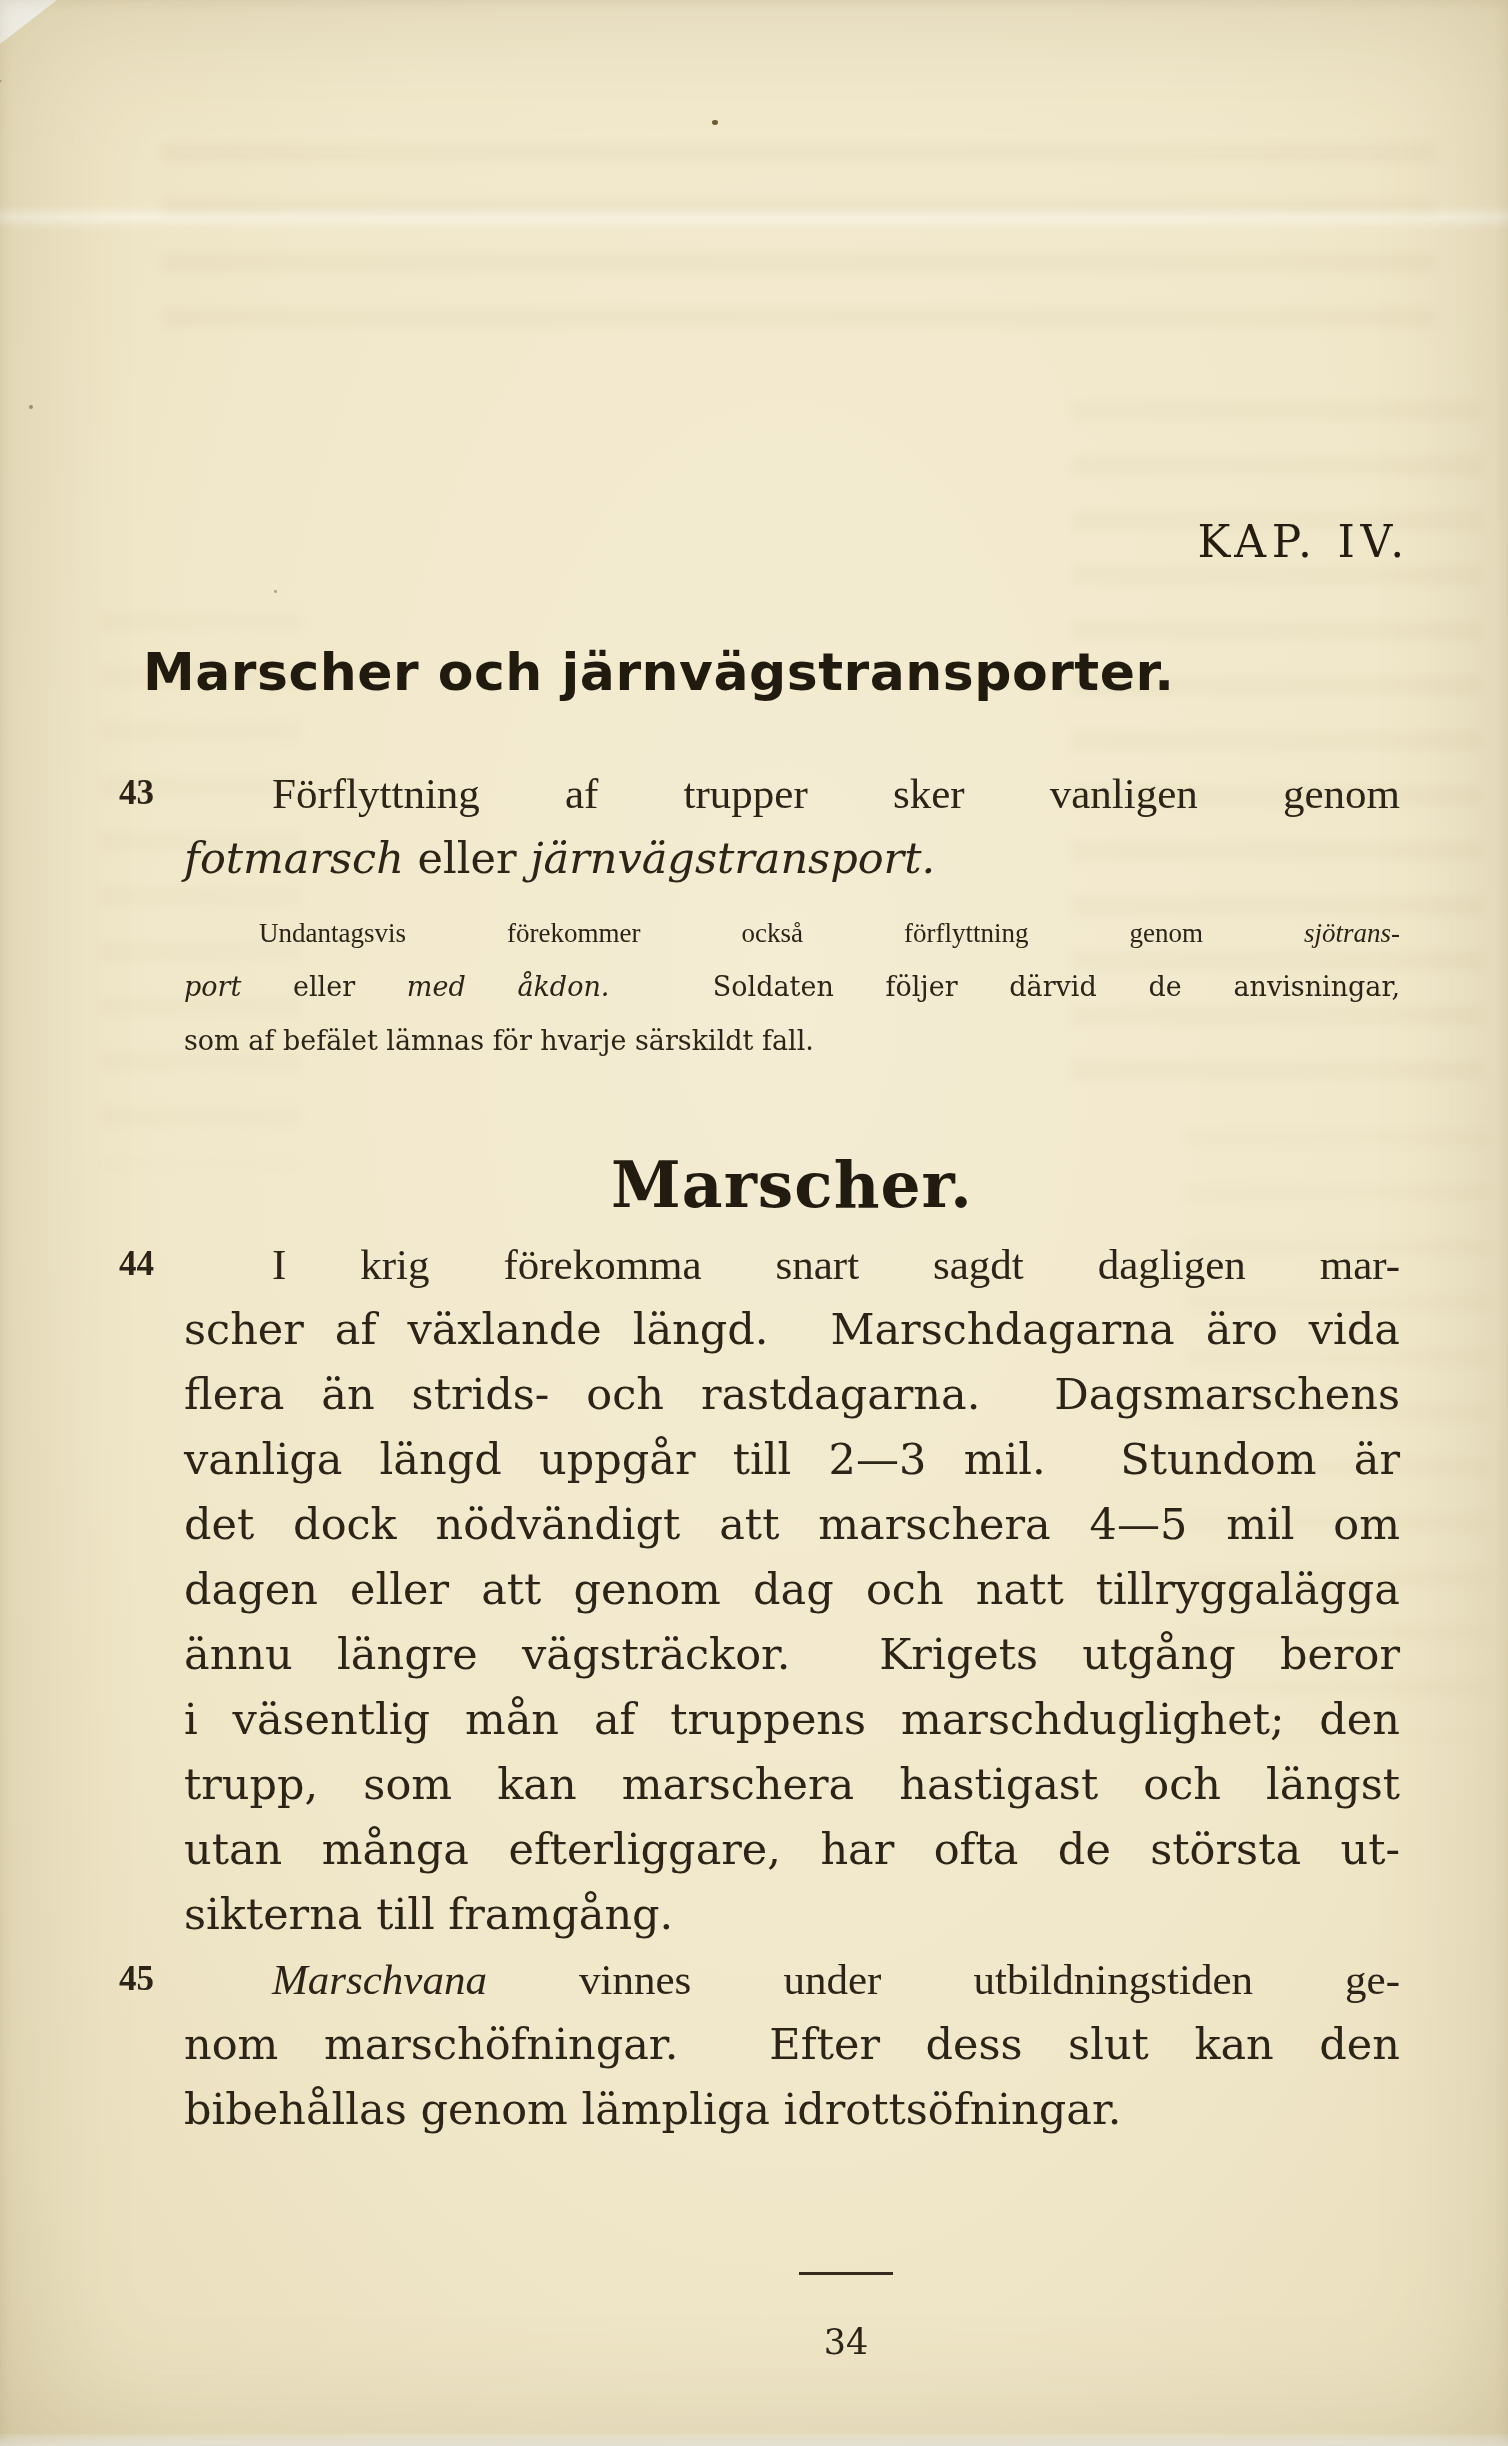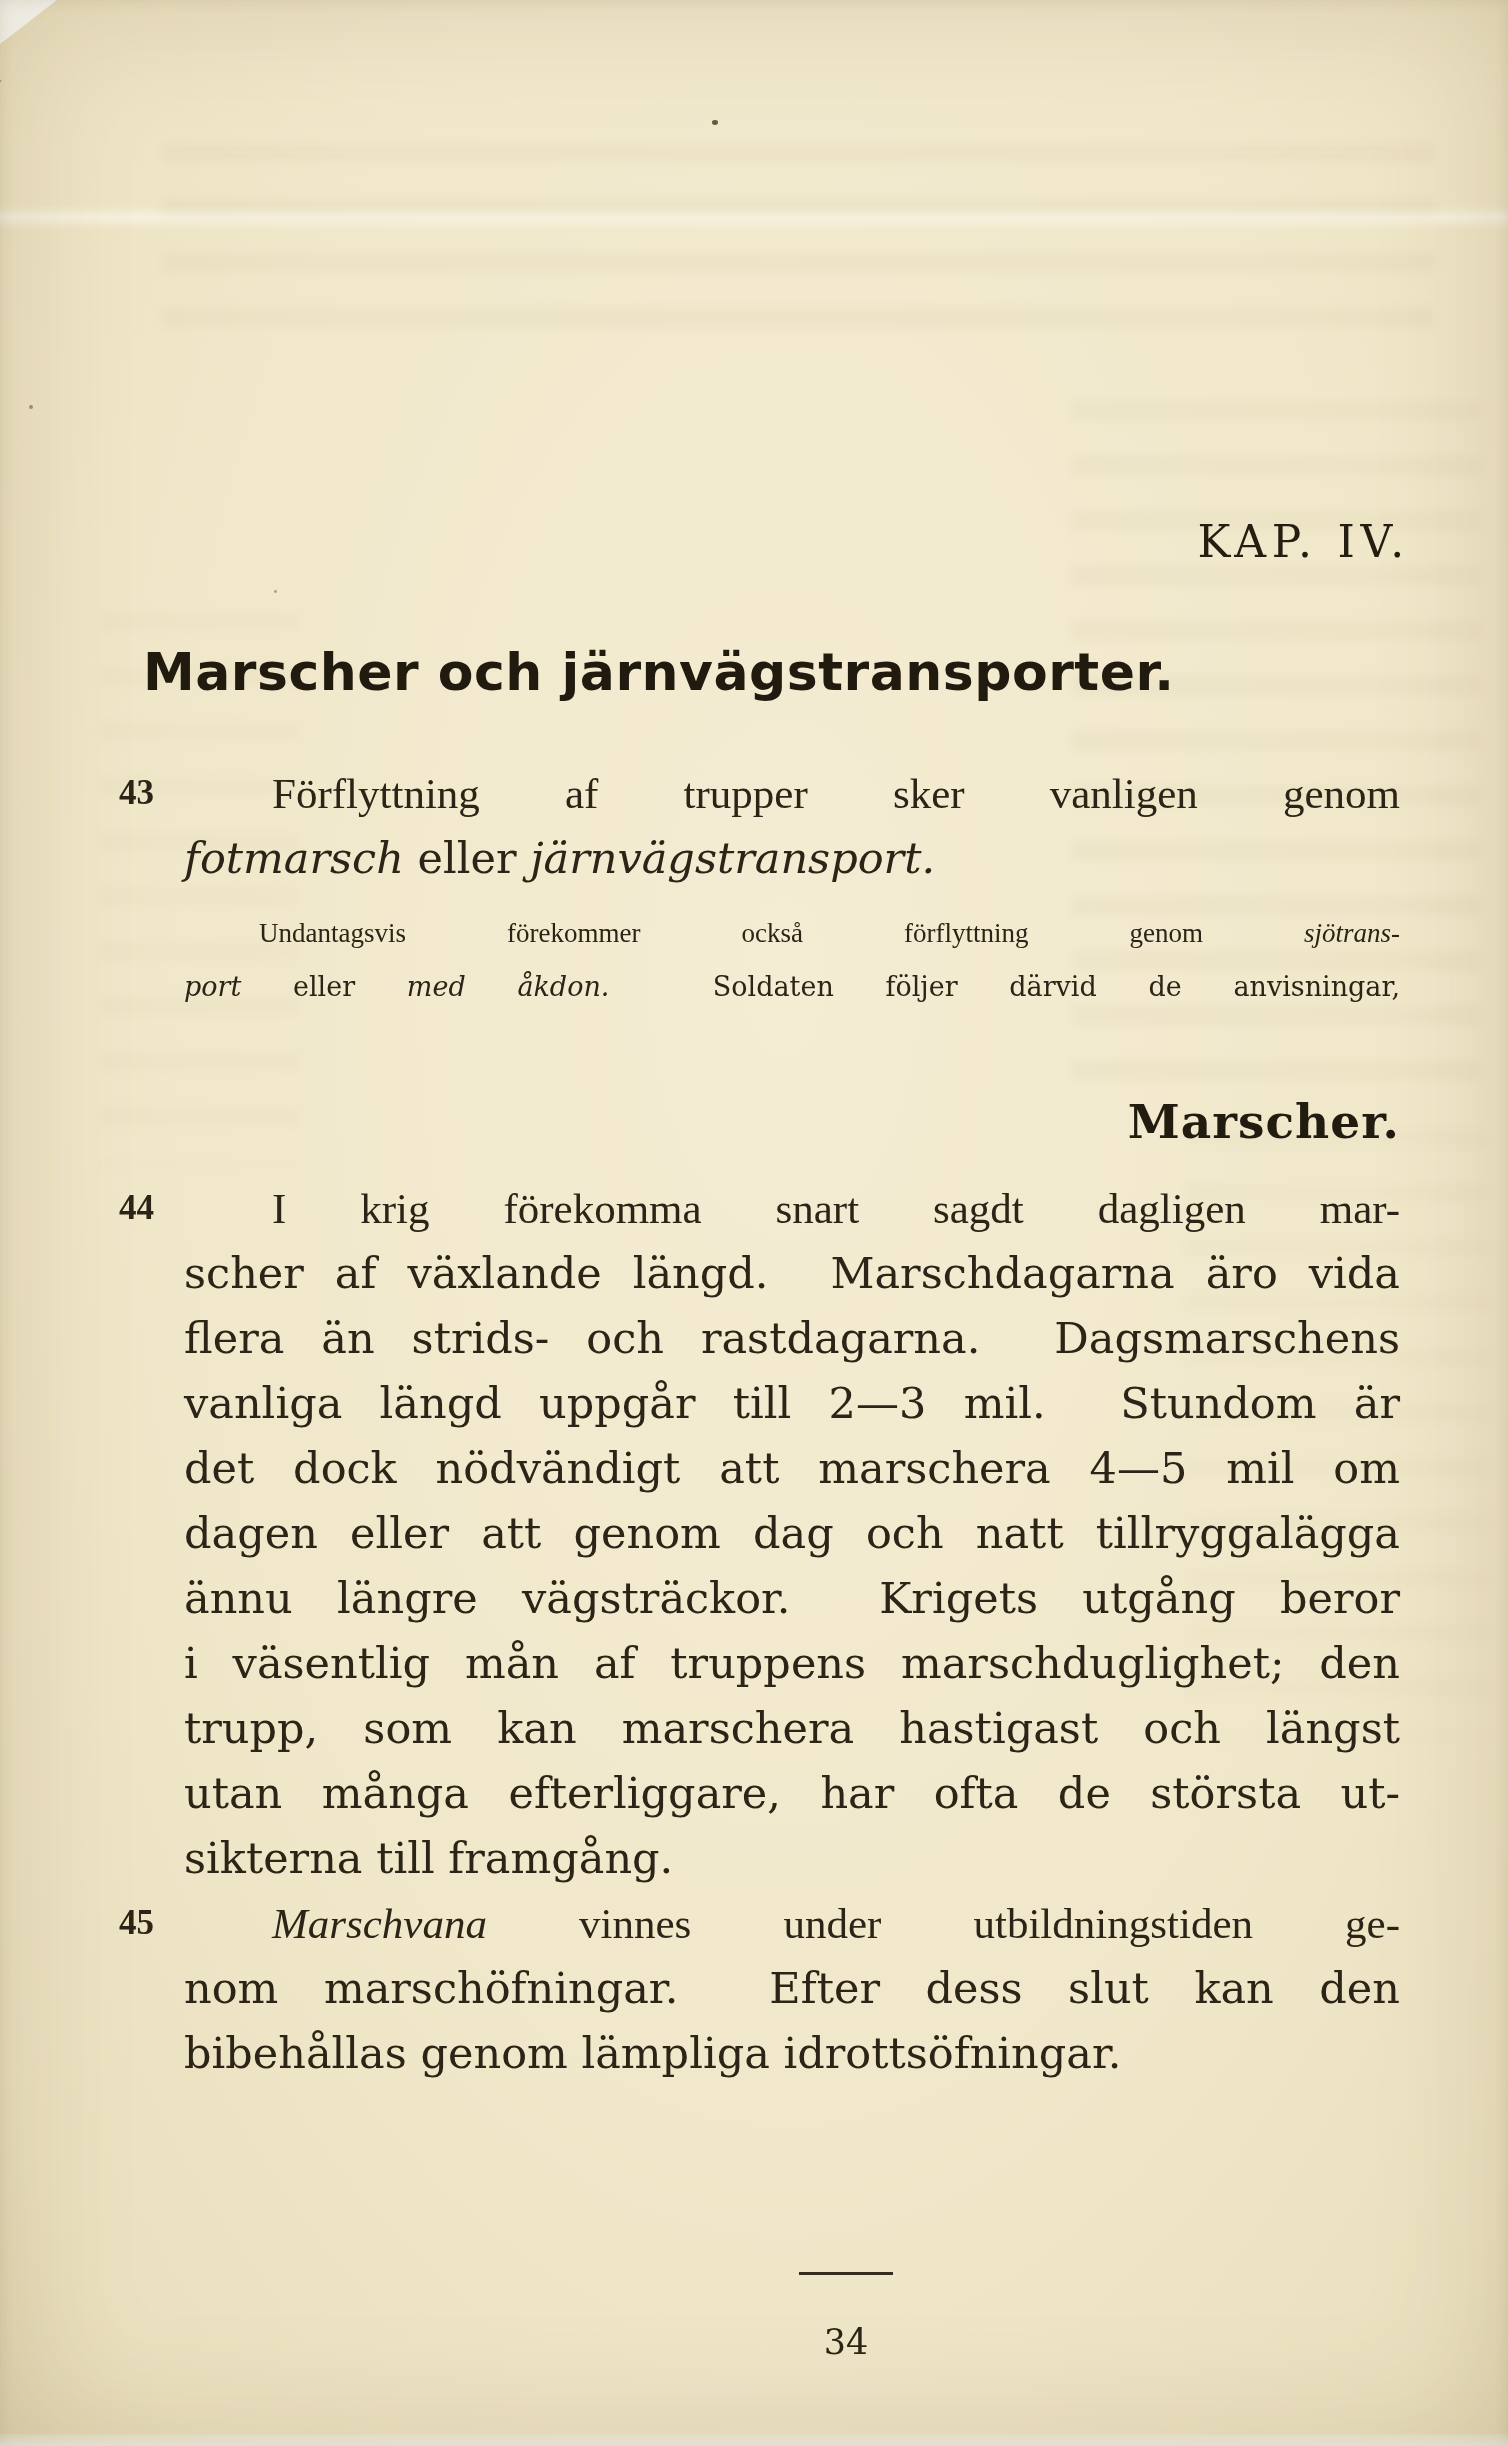--- a/index.html
+++ b/index.html
@@ -62,22 +62,22 @@
   .line{font-size:43px;line-height:65px;white-space:pre-wrap;}
   .line i{font-style:italic;margin-top:24px;}
   .j{text-align:justify;text-align-last:justify;}
   .l{text-align:left;text-align-last:left;}
   .ind{padding-left:88px;font-family:Liberation Serif, serif;}
   .small .line{font-size:27px;line-height:54px;}
   .small{margin-top:15.3px;}
   .small .ind{padding-left:75px;}
 
   .section-heading{
-    margin:80px 0 27px 0;text-align:right;
-    font-size:47px;font-weight:bold;color:#221b0f;letter-spacing:1px;
+    margin:80px 0 10px 0;text-align:center;
+    font-size:63px;font-weight:bold;color:#221b0f;letter-spacing:1px;
   }
   .footer-rule{
     position:absolute;top:2272px;left:799px;width:94px;height:2.9px;background:#352c1d;
   }
   .page-number{
     position:absolute;top:2286px;left:797px;width:98px;
     text-align:center;font-size:35px;color:#2c2416;margin-top:36px;
   }
 </style>
 </head>
@@ -104,20 +104,21 @@
 
     <div class="para">
       <span class="mnum">43</span>
       <div class="plines">
           <div class="line ind j"><span>Förflyttning af trupper sker vanligen genom</span></div>
           <div class="line l"><i>fotmarsch</i><span> eller </span><i>järnvägstransport.</i></div>
         </div>
       <div class="plines small">
           <div class="line ind j"><span>Undantagsvis förekommer också förflyttning genom </span><i>sjötrans-</i></div>
           <div class="line j"><i>port</i><span> eller </span><i>med åkdon.</i><span>&nbsp; Soldaten följer därvid de anvisningar,</span></div>
+          <div class="line l"><span>som af befälet lämnas för hvarje särskildt fall.</span></div>
         </div>
     </div>
 
     <h2 class="section-heading">Marscher.</h2>
 
     <div class="para">
       <span class="mnum">44</span>
       <div class="plines">
           <div class="line ind j"><span>I krig förekomma snart sagdt dagligen mar-</span></div>
           <div class="line j"><span>scher af växlande längd.&nbsp; Marschdagarna äro vida</span></div>

